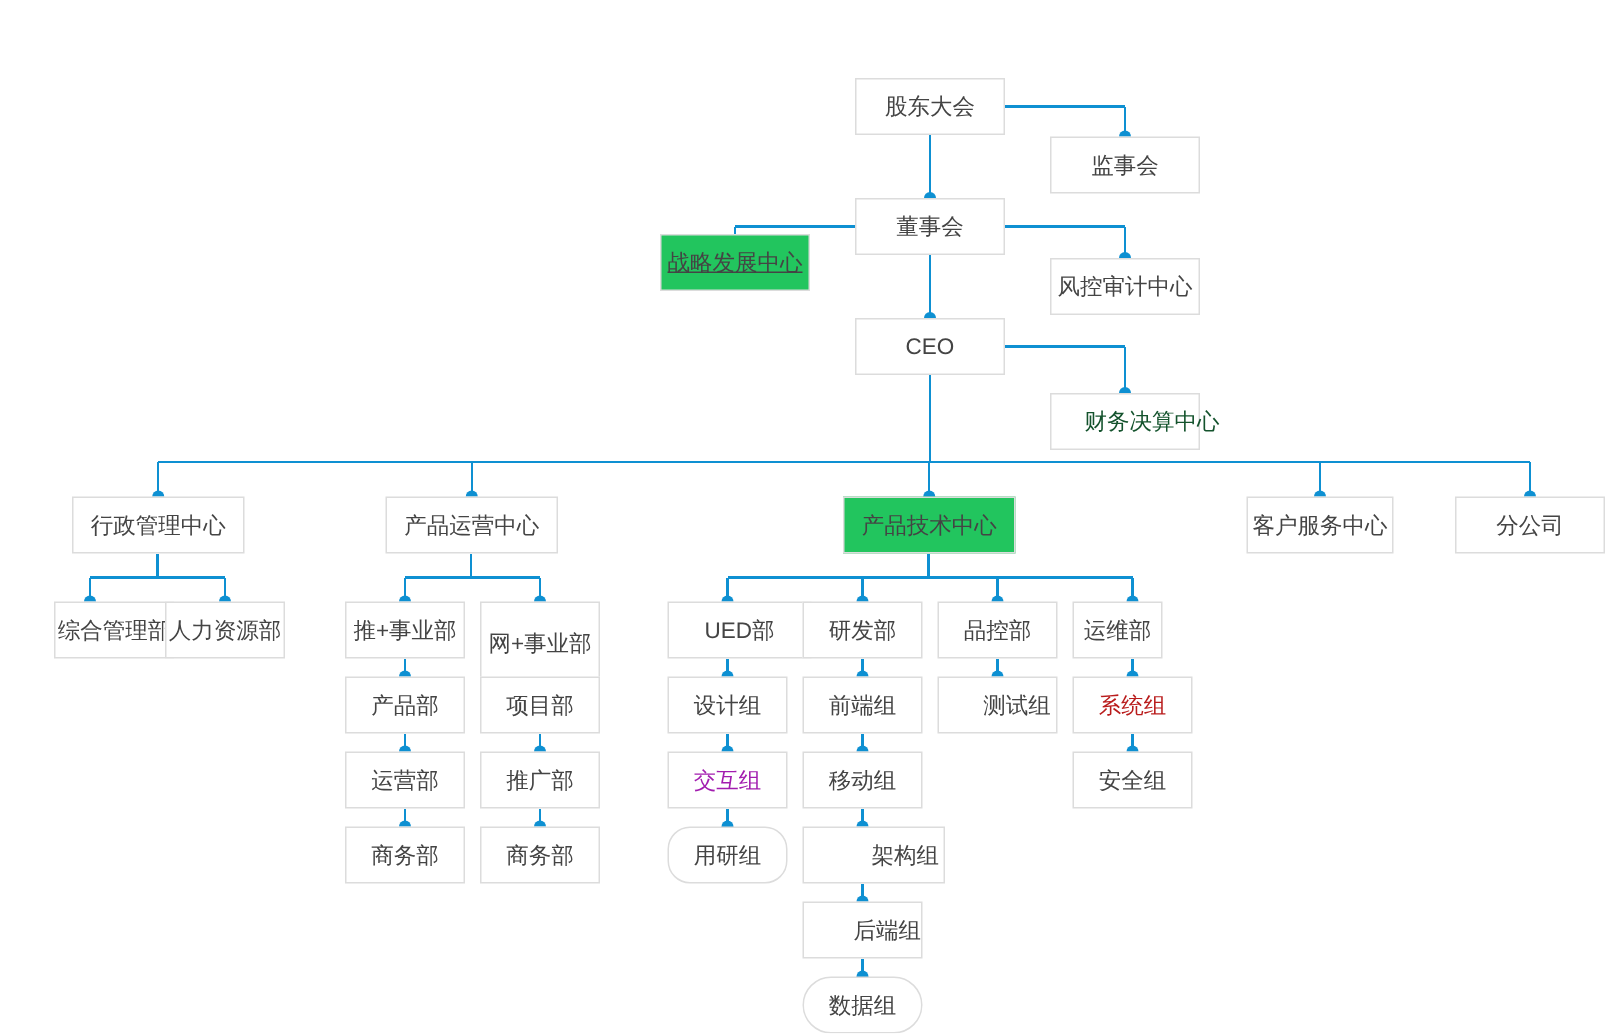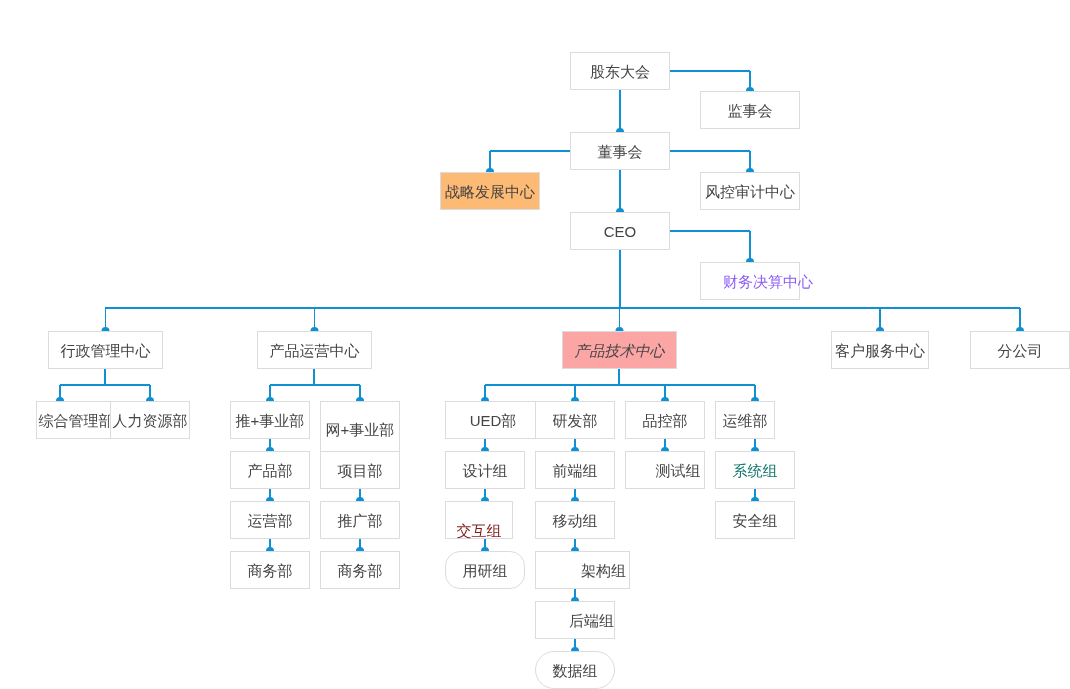--- a/index.html
+++ b/index.html
@@ -136,39 +136,39 @@
   <div id="node-layer">
       <div class="node" style="left: 570px; top: 52px; width: 100px; height: 38px; border-color: rgb(220, 220, 220); background: rgb(255, 255, 255); color: rgb(68, 68, 68);">
         <span class="node-label">股东大会</span>
       </div>
       <div class="node" style="left: 700px; top: 91px; width: 100px; height: 38px; border-color: rgb(220, 220, 220); background: rgb(255, 255, 255); color: rgb(68, 68, 68);">
         <span class="node-label">监事会</span>
       </div>
       <div class="node" style="left: 570px; top: 132px; width: 100px; height: 38px; border-color: rgb(220, 220, 220); background: rgb(255, 255, 255); color: rgb(68, 68, 68);">
         <span class="node-label">董事会</span>
       </div>
-      <div class="node" style="left: 440px; top: 172px; width: 100px; height: 38px; border-color: rgb(220, 220, 220); background: #fdba74; color: rgb(68, 68, 68);">
+      <div class="node" style="left: 440px; top: 156px; width: 100px; height: 38px; border-color: rgb(220, 220, 220); background: #22c55e; color: rgb(68, 68, 68); text-decoration: underline;">
         <span class="node-label">战略发展中心</span>
       </div>
       <div class="node" style="left: 700px; top: 172px; width: 100px; height: 38px; border-color: rgb(220, 220, 220); background: rgb(255, 255, 255); color: rgb(68, 68, 68);">
         <span class="node-label">风控审计中心</span>
       </div>
       <div class="node" style="left: 570px; top: 212px; width: 100px; height: 38px; border-color: rgb(220, 220, 220); background: rgb(255, 255, 255); color: rgb(68, 68, 68);">
         <span class="node-label">CEO</span>
       </div>
-      <div class="node" style="left: 700px; top: 262px; width: 100px; height: 38px; border-color: rgb(220, 220, 220); background: rgb(255, 255, 255); color: #8b5cf6; padding-left: 36px;">
+      <div class="node" style="left: 700px; top: 262px; width: 100px; height: 38px; border-color: rgb(220, 220, 220); background: rgb(255, 255, 255); color: #14532d; padding-left: 36px;">
         <span class="node-label">财务决算中心</span>
       </div>
       <div class="node" style="left: 48px; top: 331px; width: 115px; height: 38px; border-color: rgb(220, 220, 220); background: rgb(255, 255, 255); color: rgb(68, 68, 68);">
         <span class="node-label">行政管理中心</span>
       </div>
       <div class="node" style="left: 257px; top: 331px; width: 115px; height: 38px; border-color: rgb(220, 220, 220); background: rgb(255, 255, 255); color: rgb(68, 68, 68);">
         <span class="node-label">产品运营中心</span>
       </div>
-      <div class="node" style="left: 562px; top: 331px; width: 115px; height: 38px; border-color: rgb(220, 220, 220); background: #fca5a5; color: rgb(68, 68, 68); font-style: italic;">
+      <div class="node" style="left: 562px; top: 331px; width: 115px; height: 38px; border-color: rgb(220, 220, 220); background: #22c55e; color: rgb(68, 68, 68);">
         <span class="node-label">产品技术中心</span>
       </div>
       <div class="node" style="left: 831px; top: 331px; width: 98px; height: 38px; border-color: rgb(220, 220, 220); background: rgb(255, 255, 255); color: rgb(68, 68, 68);">
         <span class="node-label">客户服务中心</span>
       </div>
       <div class="node" style="left: 970px; top: 331px; width: 100px; height: 38px; border-color: rgb(220, 220, 220); background: rgb(255, 255, 255); color: rgb(68, 68, 68);">
         <span class="node-label">分公司</span>
       </div>
       <div class="node" style="left: 20px; top: 401px; width: 80px; height: 38px; border-color: rgb(220, 220, 220); background: rgb(255, 255, 255); color: rgb(68, 68, 68); margin-left: 16px;">
         <span class="node-label">综合管理部</span>
@@ -214,24 +214,24 @@
       </div>
       <div class="node" style="left: 445px; top: 451px; width: 80px; height: 38px; border-color: rgb(220, 220, 220); background: rgb(255, 255, 255); color: rgb(68, 68, 68);">
         <span class="node-label">设计组</span>
       </div>
       <div class="node" style="left: 535px; top: 451px; width: 80px; height: 38px; border-color: rgb(220, 220, 220); background: rgb(255, 255, 255); color: rgb(68, 68, 68);">
         <span class="node-label">前端组</span>
       </div>
       <div class="node" style="left: 625px; top: 451px; width: 80px; height: 38px; border-color: rgb(220, 220, 220); background: rgb(255, 255, 255); color: rgb(68, 68, 68); padding-left: 26px;">
         <span class="node-label">测试组</span>
       </div>
-      <div class="node" style="left: 715px; top: 451px; width: 80px; height: 38px; border-color: rgb(220, 220, 220); background: rgb(255, 255, 255); color: #0f766e;">
+      <div class="node" style="left: 715px; top: 451px; width: 80px; height: 38px; border-color: rgb(220, 220, 220); background: rgb(255, 255, 255); color: #b91c1c;">
         <span class="node-label">系统组</span>
       </div>
-      <div class="node" style="left: 445px; top: 501px; width: 68px; height: 38px; border-color: rgb(220, 220, 220); background: rgb(255, 255, 255); color: #7f1d1d; align-items: flex-end;">
+      <div class="node" style="left: 445px; top: 501px; width: 80px; height: 38px; border-color: rgb(220, 220, 220); background: rgb(255, 255, 255); color: #a21caf;">
         <span class="node-label">交互组</span>
       </div>
       <div class="node" style="left: 535px; top: 501px; width: 80px; height: 38px; border-color: rgb(220, 220, 220); background: rgb(255, 255, 255); color: rgb(68, 68, 68);">
         <span class="node-label">移动组</span>
       </div>
       <div class="node" style="left: 715px; top: 501px; width: 80px; height: 38px; border-color: rgb(220, 220, 220); background: rgb(255, 255, 255); color: rgb(68, 68, 68);">
         <span class="node-label">安全组</span>
       </div>
       <div class="node" style="left: 445px; top: 551px; width: 80px; height: 38px; border-color: rgb(220, 220, 220); background: rgb(255, 255, 255); color: rgb(68, 68, 68); border-radius: 15px;">
         <span class="node-label">用研组</span>

